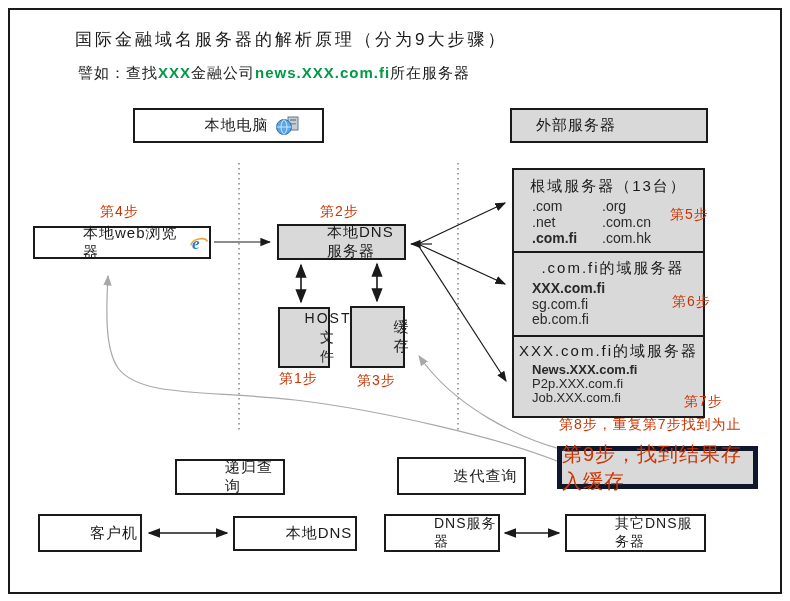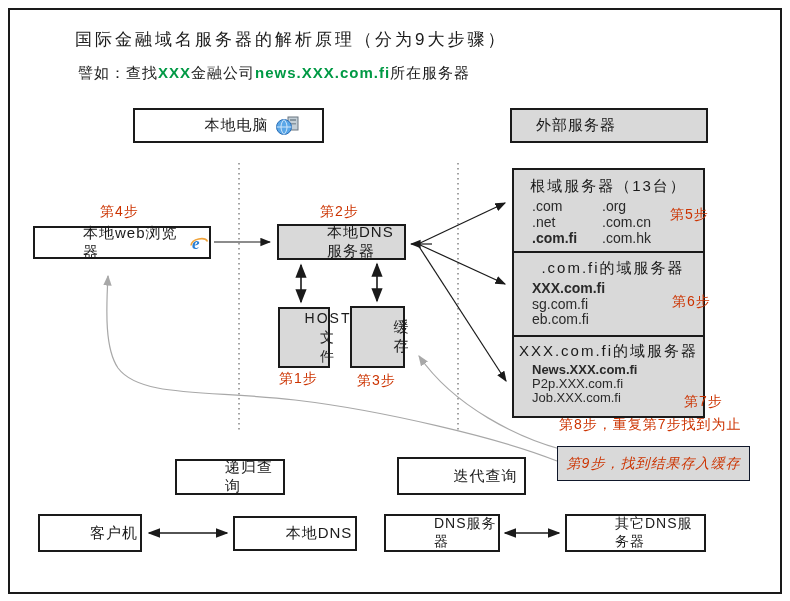--- a/index.html
+++ b/index.html
@@ -13,22 +13,22 @@
   .title{position:absolute;left:75px;top:28px;font-size:17px;letter-spacing:3px;}
   .subtitle{position:absolute;left:78px;top:64px;font-size:15px;letter-spacing:1px;}
   .grn{color:var(--highlight_green,#009944);font-weight:bold;}
   .step{position:absolute;color:var(--step_red,#cc3300);font-size:14px;letter-spacing:1px;white-space:nowrap;}
   .srv{position:absolute;left:512px;width:193px;border:2px solid #1a1a1a;box-sizing:border-box;
        background:var(--box_gray,#d9d9d9);}
   .srv .ttl{text-align:center;font-size:15px;letter-spacing:2px;}
   .srv .itm{position:absolute;font-size:14px;color:#2a2a2a;line-height:16px;white-space:nowrap;}
   .host-line{display:block;text-align:center;line-height:19px;font-size:14px;letter-spacing:2px;}
   .note-box{position:absolute;left:557px;top:446px;width:191px;height:33px;background:var(--box_gray,#d9d9d9);
-        border:1px solid #0f172a;display:flex;align-items:center;justify-content:center;
-        color:var(--step_red,#cc3300);font-size:14px;letter-spacing:1px;font-style:italic;}
+        border:5px solid #0f172a;display:flex;align-items:center;justify-content:center;
+        color:var(--step_red,#cc3300);font-size:20px;letter-spacing:1px;}
   .icon{display:inline-block;margin-left:6px;line-height:0;}
 </style>
 </head>
 <body>
 
 <div id="canvas">
   <div class="frame"></div>
 
   <svg class="overlay" width="790" height="601">
     <defs>

